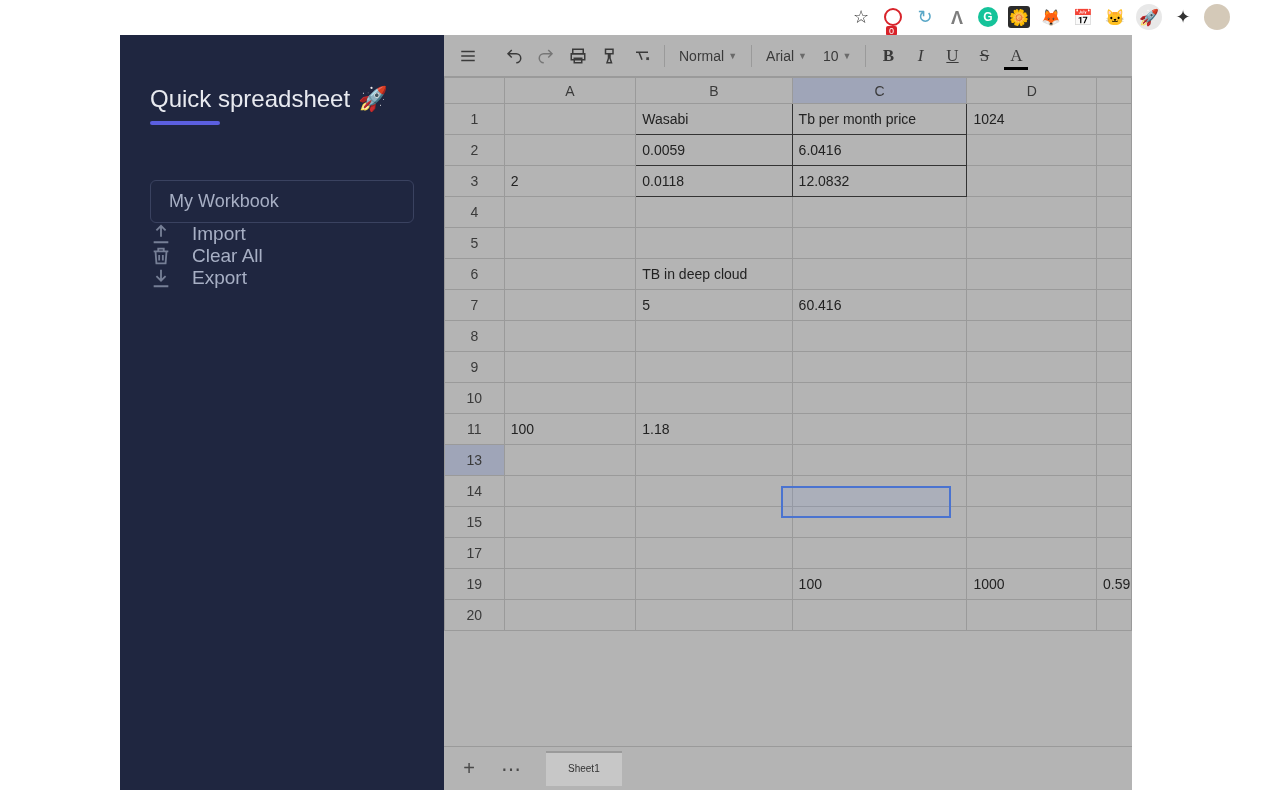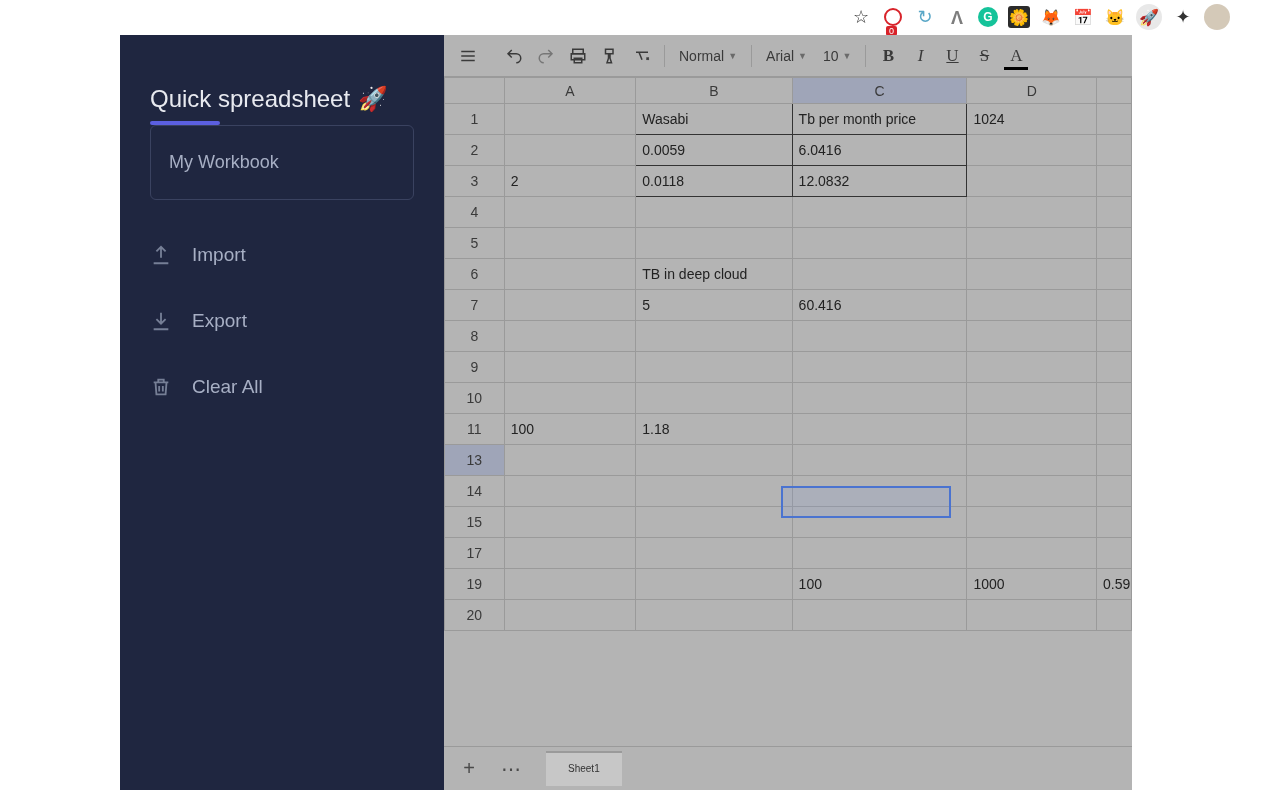--- a/index.html
+++ b/index.html
@@ -18,22 +18,22 @@
   .ext-bar .avatar { width: 26px; height: 26px; border-radius: 50%; background: #d4c9b8; }
   .ext-bar .puzzle { font-size:18px; color:#333; }
 
   
   .app { position: absolute; top: 35px; left: 120px; width: 1012px; height: 755px; background: #1f2640; display: flex; border-radius: 0; }
 
   
   .sidebar { width: 324px; background: #1f2640; color: #d5d9e2; padding: 50px 30px; flex-shrink:0; }
   .sidebar h1 { font-size: 24px; font-weight: 500; color: #e8eaf0; display:flex; align-items:flex-end; gap:8px; }
   .sidebar .underline { width: 70px; height: 4px; background: #5b5fe0; margin-top: 8px; border-radius:2px; }
-  .workbook-name { border: 1px solid #3a4260; border-radius: 6px; padding: 26px 18px; font-size: 18px; color: #a7afc4; }
-  .sidebar-item { display: flex; align-items: center; gap: 20px; margin-top: 44px; color: #a7afc4; font-size: 19px; cursor: pointer; }
+  .workbook-name { margin-top: 55px; border: 1px solid #3a4260; border-radius: 6px; padding: 10px 18px; font-size: 18px; color: #a7afc4; }
+  .sidebar-item { display: flex; align-items: center; gap: 20px; color: #a7afc4; font-size: 19px; cursor: pointer; }
   .sidebar-item:first-of-type { margin-top: 56px; }
   .sidebar-item .icon { width: 22px; height: 22px; color: #767f96; }
   .sidebar-item svg { width: 22px; height: 22px; stroke: #767f96; fill:none; stroke-width:2; }
 
   
   .sheet-panel { flex: 1; background: #b4b4b4; display: flex; flex-direction: column; position: relative; }
 
   
   .toolbar { height: 42px; background: #b4b4b4; border-bottom: 1px solid #9a9a9a; display: flex; align-items: center; padding: 0 10px; gap: 4px; }
   .toolbar .tbtn { width: 28px; height: 28px; display: flex; align-items: center; justify-content: center; color: #3a3a3a; cursor:pointer; border-radius:3px; }
@@ -112,33 +112,33 @@
         <svg viewBox="0 0 24 24">
             <path d="M12 3v12M7 8l5-5 5 5M4 21h16"></path>
           </svg>
       </span>
       <span>Import</span>
     </div>
 
     <div class="sidebar-item">
       <span class="icon">
         <svg viewBox="0 0 24 24">
-            <path d="M12 3v12M7 10l5 5 5-5M4 21h16"></path>
+            <path d="M4 7h16M9 7V4h6v3M6 7l1 13h10l1-13M10 11v6M14 11v6"></path>
           </svg>
       </span>
-      <span>Export</span>
+      <span>Clear All</span>
     </div>
 
     <div class="sidebar-item">
       <span class="icon">
         <svg viewBox="0 0 24 24">
-            <path d="M4 7h16M9 7V4h6v3M6 7l1 13h10l1-13M10 11v6M14 11v6"></path>
+            <path d="M12 3v12M7 10l5 5 5-5M4 21h16"></path>
           </svg>
       </span>
-      <span>Clear All</span>
+      <span>Export</span>
     </div>
   </div>
 
   <div class="sheet-panel">
 
     <div class="toolbar">
       <div class="tbtn">
           <svg viewBox="0 0 24 24">
             <path d="M3 6h18M3 12h18M3 18h18"></path>
           </svg>

